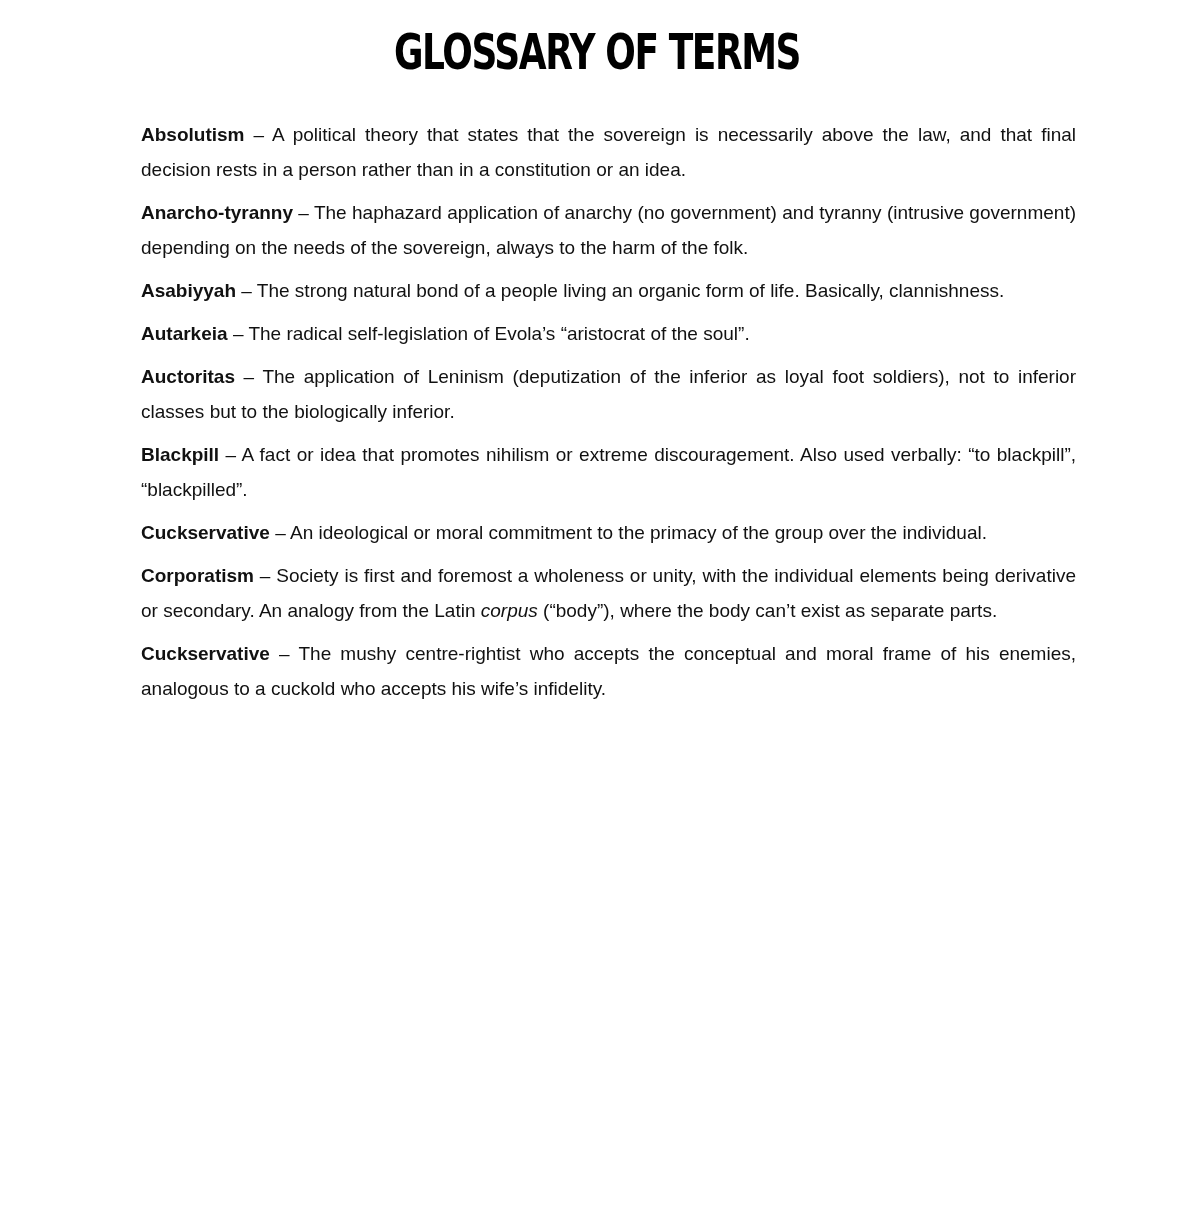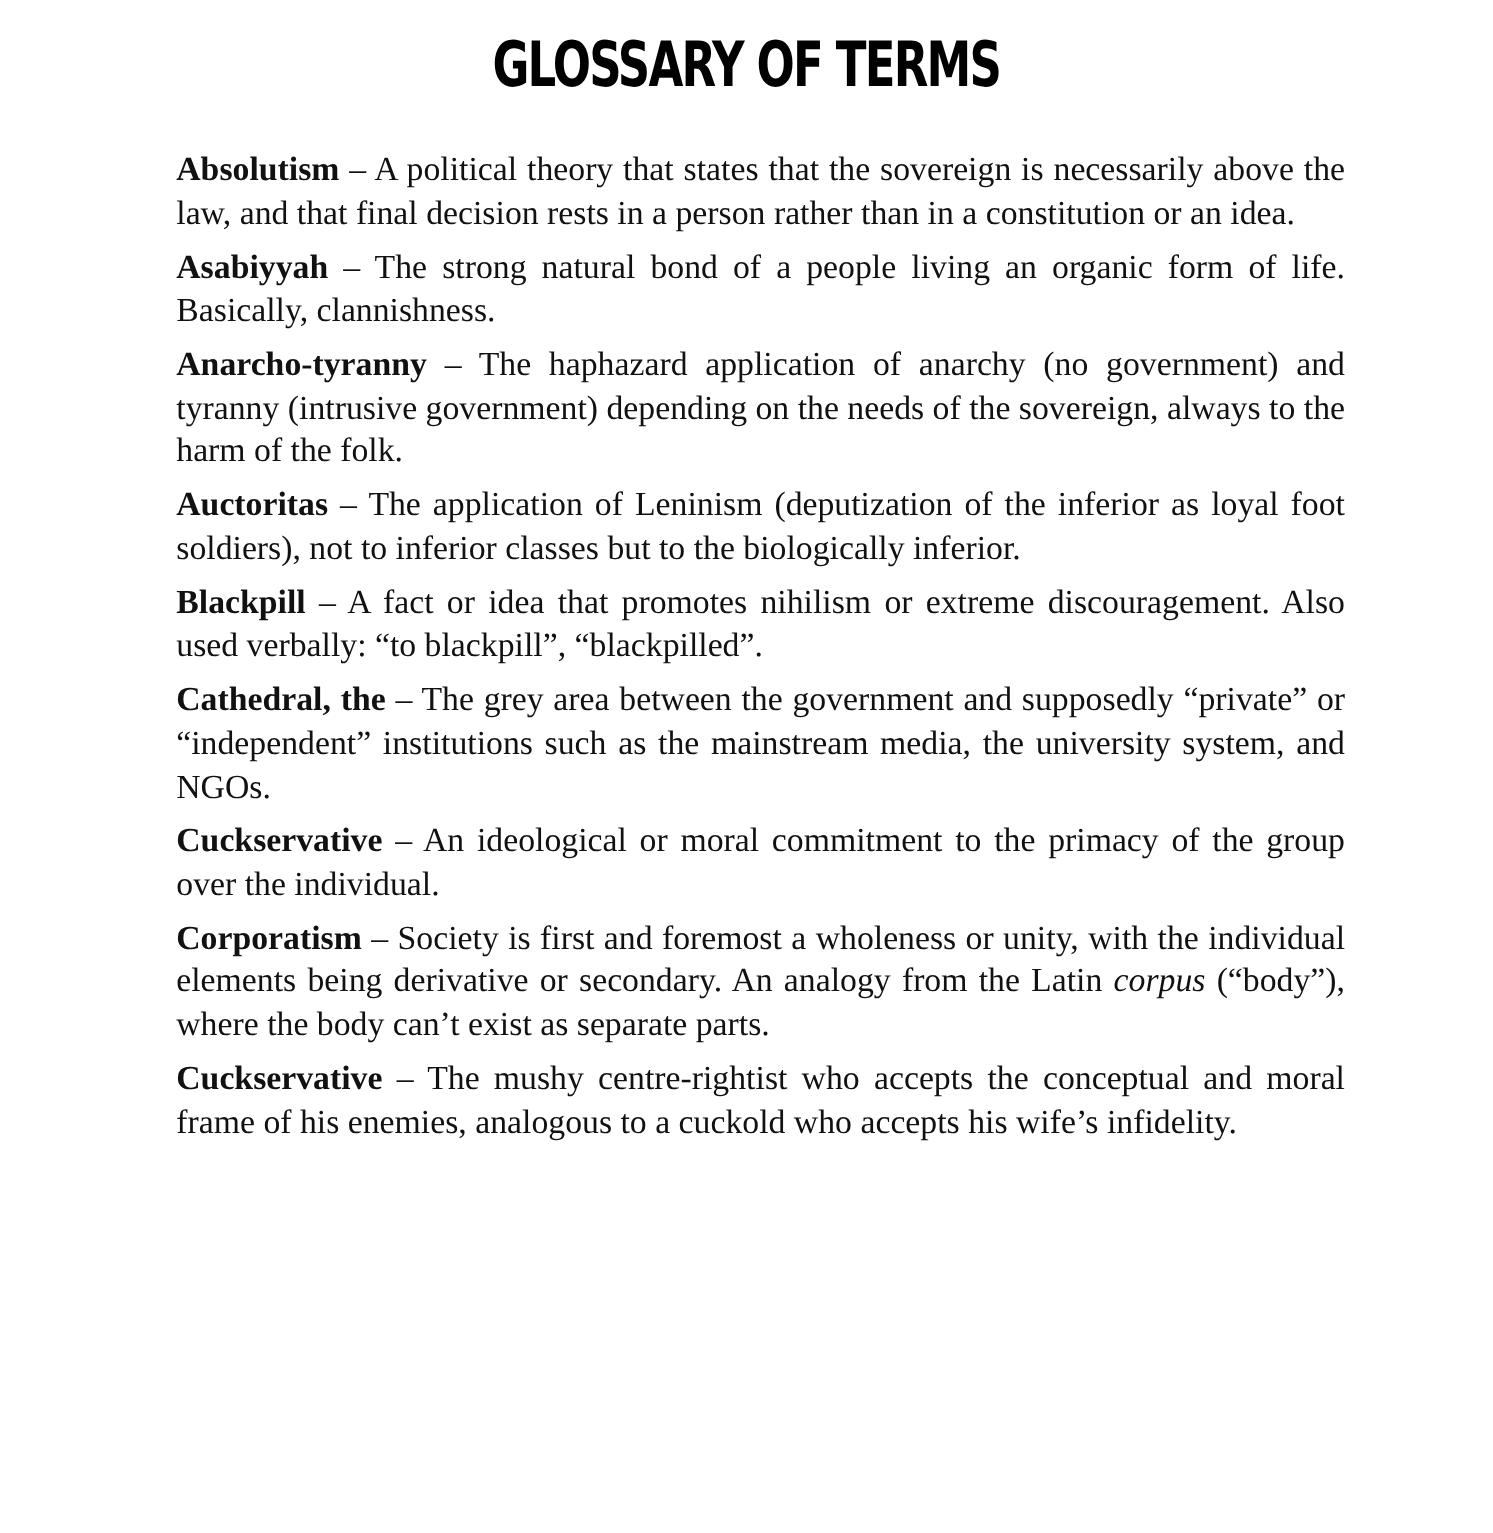--- a/index.html
+++ b/index.html
@@ -5,34 +5,34 @@
   html, body { margin: 0; padding: 0; background: #ffffff; }
   body { width: 1194px; height: 1226px; overflow: hidden; position: relative; color: #111; }
   .title {
     position: absolute; top: 22px; left: 0; width: 1194px; text-align: center;
     font-family: "DejaVu Sans", sans-serif; font-weight: bold; font-size: 50px;
     letter-spacing: -2px; transform: scaleX(0.72); transform-origin: center;
     color: #000; line-height: 60px;
   }
   .entries {
     position: absolute; top: 118px; left: 141px; width: 935px;
-    font-family: Liberation Serif, serif; font-size: 27px; line-height: 34.7px;
+    font-family: Liberation Sans, sans-serif; font-size: 19px; line-height: 34.7px;
   }
   .entry { text-align: justify; margin: 0 0 8.5px 0; }
   .term { font-weight: bold; }
   .def i { font-style: italic; }
 </style>
 </head>
 <body>
 
 <div class="title">GLOSSARY OF TERMS</div>
 
 <div class="entries">
   <p class="entry"><span class="term">Absolutism</span><span> – </span><span class="def">A political theory that states that the sovereign is necessarily above the law, and that final decision rests in a person rather than in a constitution or an idea.</span></p>
+  <p class="entry"><span class="term">Anarcho-tyranny</span><span> – </span><span class="def">The haphazard application of anarchy (no government) and tyranny (intrusive government) depending on the needs of the sovereign, always to the harm of the folk.</span></p>
   <p class="entry"><span class="term">Asabiyyah</span><span> – </span><span class="def">The strong natural bond of a people living an organic form of life. Basically, clannishness.</span></p>
-  <p class="entry"><span class="term">Anarcho-tyranny</span><span> – </span><span class="def">The haphazard application of anarchy (no government) and tyranny (intrusive government) depending on the needs of the sovereign, always to the harm of the folk.</span></p>
+  <p class="entry"><span class="term">Autarkeia</span><span> – </span><span class="def">The radical self-legislation of Evola’s “aristocrat of the soul”.</span></p>
   <p class="entry"><span class="term">Auctoritas</span><span> – </span><span class="def">The application of Leninism (deputization of the inferior as loyal foot soldiers), not to inferior classes but to the biologically inferior.</span></p>
   <p class="entry"><span class="term">Blackpill</span><span> – </span><span class="def">A fact or idea that promotes nihilism or extreme discouragement. Also used verbally: “to blackpill”, “blackpilled”.</span></p>
-  <p class="entry"><span class="term">Cathedral, the</span><span> – </span><span class="def">The grey area between the government and supposedly “private” or “independent” institutions such as the mainstream media, the university system, and NGOs.</span></p>
   <p class="entry"><span class="term">Cuckservative</span><span> – </span><span class="def">An ideological or moral commitment to the primacy of the group over the individual.</span></p>
   <p class="entry"><span class="term">Corporatism</span><span> – </span><span class="def"><span>Society is first and foremost a wholeness or unity, with the individual elements being derivative or secondary. An analogy from the Latin </span><i>corpus</i><span> (“body”), where the body can’t exist as separate parts.</span></span></p>
   <p class="entry"><span class="term">Cuckservative</span><span> – </span><span class="def">The mushy centre-rightist who accepts the conceptual and moral frame of his enemies, analogous to a cuckold who accepts his wife’s infidelity.</span></p>
 </div>
 
 </body></html>

